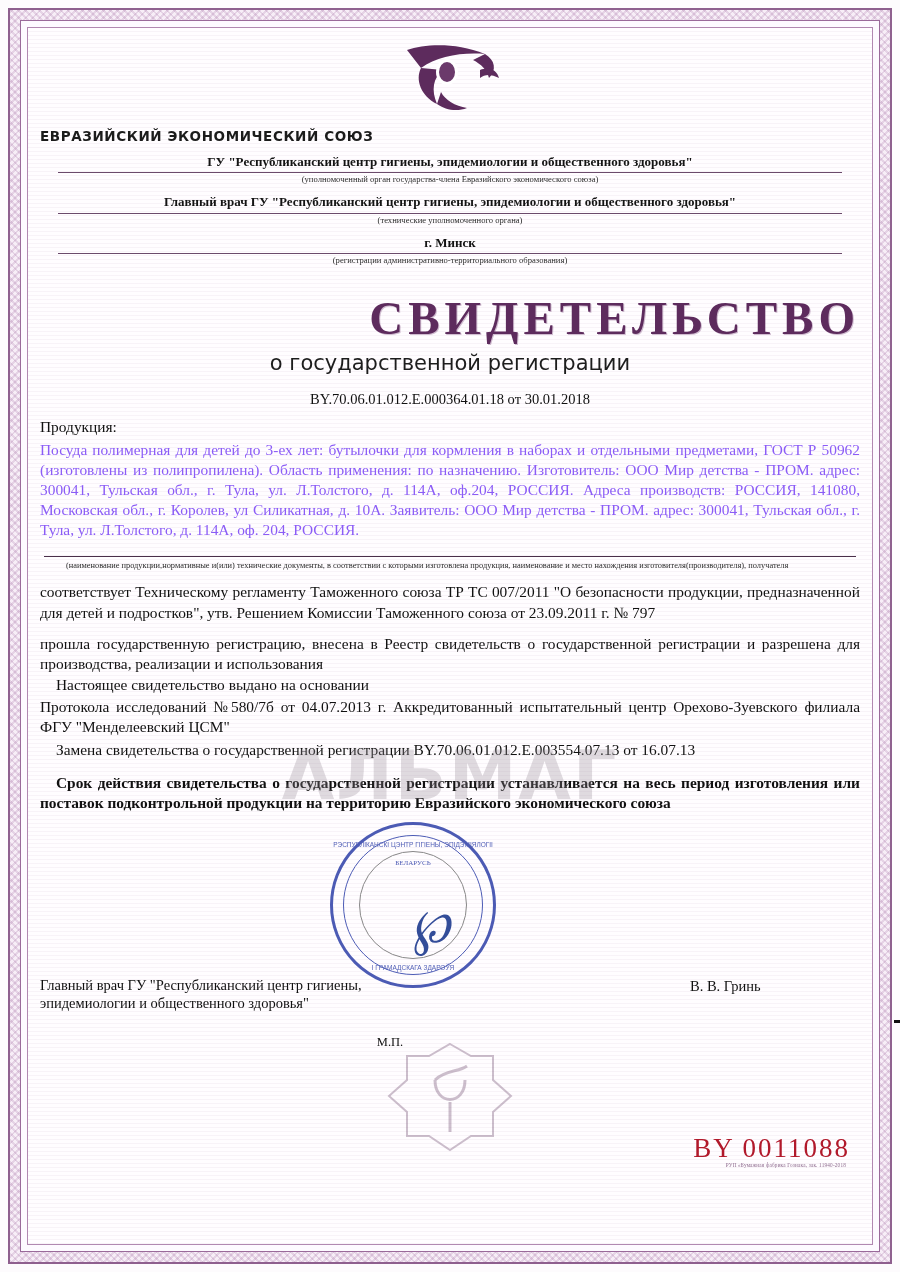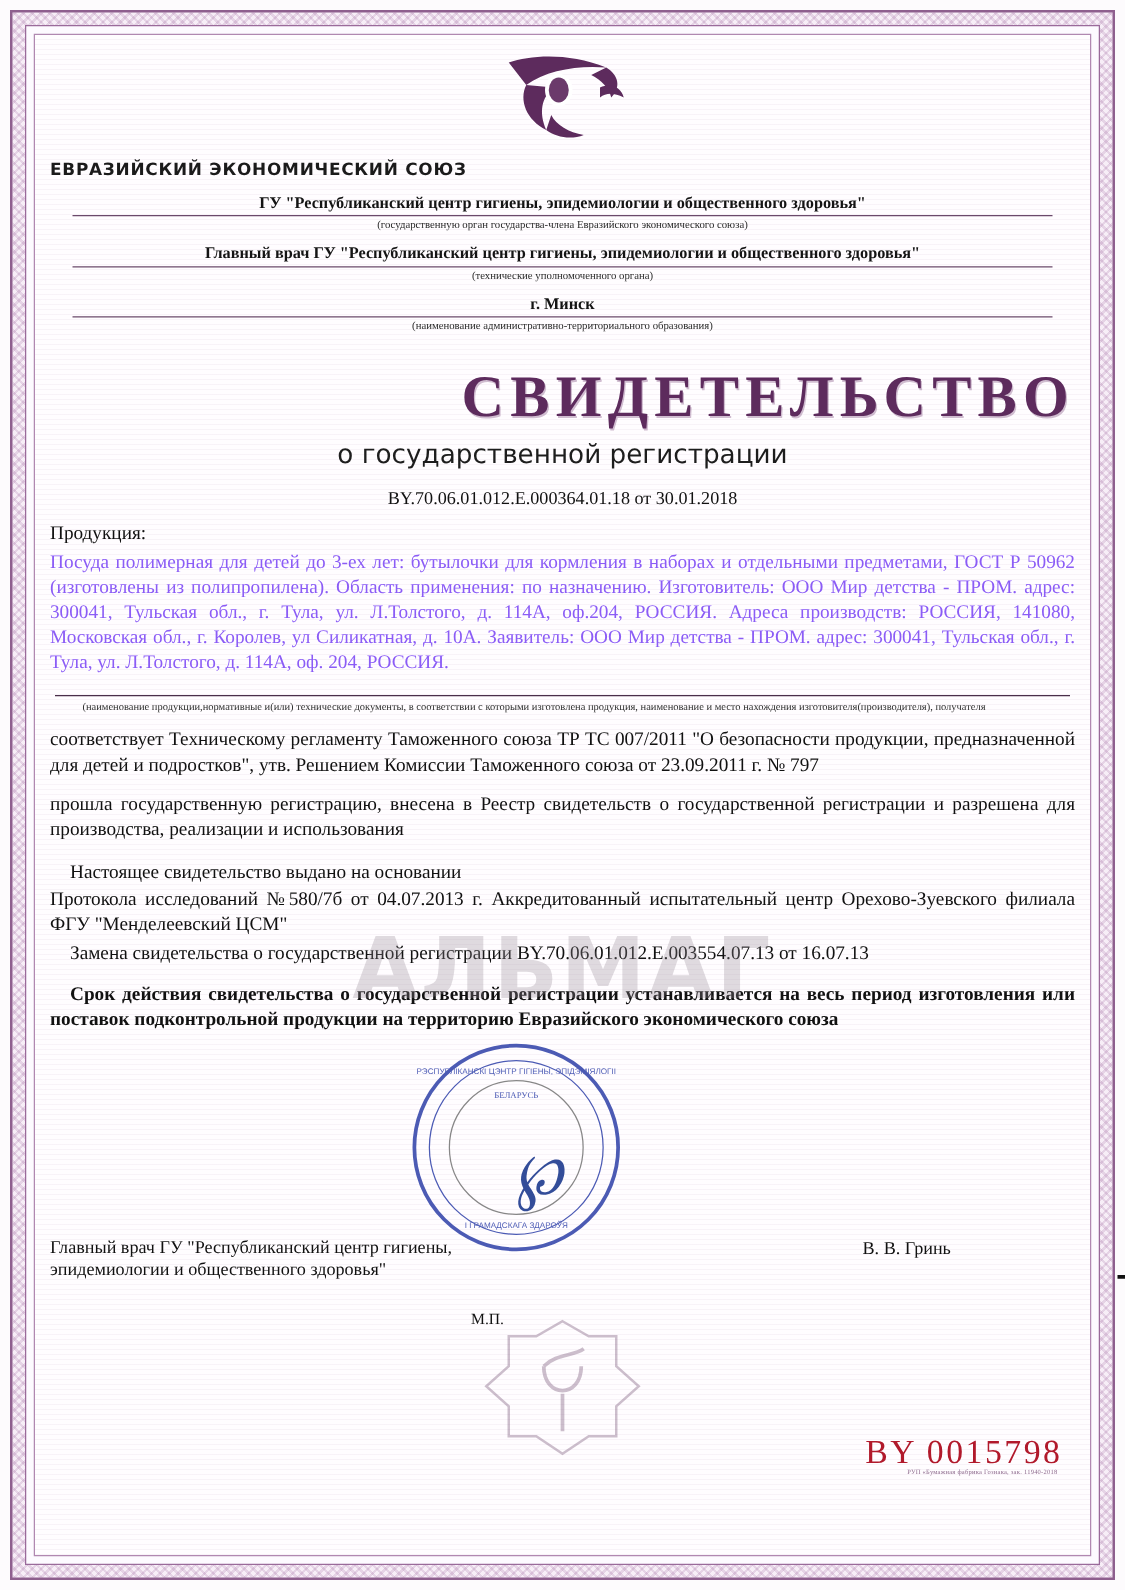--- a/index.html
+++ b/index.html
@@ -299,48 +299,48 @@
         <ellipse cx="62" cy="32" rx="8" ry="10" fill="#6b3a6b"></ellipse>
         <path d="M95 30 C104 26, 112 30, 114 38 C106 34, 100 34, 95 38 Z" fill="#5d2b5d"></path>
       </svg>
     </div>
 
     <div class="org-title">ЕВРАЗИЙСКИЙ ЭКОНОМИЧЕСКИЙ СОЮЗ</div>
 
     <div class="field">
       <div class="val">ГУ "Республиканский центр гигиены, эпидемиологии и общественного здоровья"</div>
       <div class="rule"></div>
-      <div class="cap">(государственную орган государства-члена Евразийского экономического союза)</div>
+      <div class="cap">(уполномоченный орган государства-члена Евразийского экономического союза)</div>
     </div>
 
     <div class="field">
       <div class="val">Главный врач ГУ "Республиканский центр гигиены, эпидемиологии и общественного здоровья"</div>
       <div class="rule"></div>
       <div class="cap">(технические уполномоченного органа)</div>
     </div>
 
     <div class="field">
       <div class="val">г. Минск</div>
       <div class="rule"></div>
-      <div class="cap">(наименование административно-территориального образования)</div>
+      <div class="cap">(регистрации административно-территориального образования)</div>
     </div>
 
     <div class="main-title">СВИДЕТЕЛЬСТВО</div>
     <div class="sub-title">о государственной регистрации</div>
     <div class="reg-number">BY.70.06.01.012.Е.000364.01.18 от 30.01.2018</div>
 
     <div class="label-line">Продукция:</div>
     <div class="body-text" style="margin-top:4px;">Посуда полимерная для детей до 3-ех лет: бутылочки для кормления в наборах и отдельными предметами, ГОСТ Р 50962 (изготовлены из полипропилена). Область применения:  по назначению. Изготовитель: ООО Мир детства - ПРОМ. адрес: 300041, Тульская обл., г. Тула, ул. Л.Толстого, д. 114А, оф.204, РОССИЯ. Адреса производств: РОССИЯ, 141080, Московская обл., г. Королев, ул Силикатная, д. 10А. Заявитель: ООО Мир детства - ПРОМ. адрес: 300041, Тульская обл., г. Тула, ул. Л.Толстого, д. 114А, оф. 204, РОССИЯ.</div>
     <div class="block-rule"></div>
     <div class="caption-small">(наименование продукции,нормативные и(или) технические документы, в соответствии с которыми изготовлена продукция, наименование и место нахождения изготовителя(производителя), получателя</div>
 
     <div class="para">соответствует Техническому регламенту Таможенного союза ТР ТС 007/2011 "О безопасности продукции, предназначенной для детей и подростков", утв. Решением Комиссии Таможенного союза от 23.09.2011 г. № 797</div>
     <div class="para">прошла государственную регистрацию, внесена в Реестр свидетельств о государственной регистрации и разрешена для производства, реализации и использования</div>
 
-    <div class="para indent" style="margin-top:13px;">Настоящее свидетельство выдано на основании</div>
+    <div class="para indent" style="margin-top:0;">Настоящее свидетельство выдано на основании</div>
     <div class="para" style="margin-top:2px;">Протокола исследований №580/7б от 04.07.2013 г. Аккредитованный испытательный центр Орехово-Зуевского филиала ФГУ "Менделеевский ЦСМ"</div>
     <div class="para indent" style="margin-top:2px;">Замена свидетельства о государственной регистрации BY.70.06.01.012.Е.003554.07.13 от 16.07.13</div>
 
     <div class="para indent" style="margin-top:13px;font-weight:bold;">Срок действия свидетельства о государственной регистрации устанавливается на весь период изготовления или поставок подконтрольной продукции на территорию Евразийского экономического союза</div>
 
     <div class="stamp-wrap">
       <div class="stamp">
         <div class="stamp-text-top">РЭСПУБЛІКАНСКІ ЦЭНТР ГІГІЕНЫ, ЭПІДЭМІЯЛОГІІ</div>
         <div class="stamp-inner">БЕЛАРУСЬ</div>
         <div class="stamp-text-bottom">І ГРАМАДСКАГА ЗДАРОЎЯ</div>
@@ -356,18 +356,18 @@
 
     <div class="mp">М.П.</div>
 
     <div class="bottom-area">
       <svg class="bowl-emblem" width="150" height="120" viewBox="0 0 150 120">
         <polygon points="75,4 96,16 118,16 118,40 136,56 118,72 118,96 96,96 75,110 54,96 32,96 32,72 14,56 32,40 32,16 54,16" fill="none" stroke="#6e4a6e" stroke-width="2"></polygon>
         <path d="M60 40 C60 66, 90 66, 90 40" fill="none" stroke="#6e4a6e" stroke-width="3"></path>
         <line x1="75" y1="62" x2="75" y2="92" stroke="#6e4a6e" stroke-width="3"></line>
         <path d="M60 40 C70 30, 84 32, 92 26" fill="none" stroke="#6e4a6e" stroke-width="3"></path>
       </svg>
-      <div class="serial">BY  0015798</div>
+      <div class="serial">BY  0011088</div>
       <div class="footer-micro">РУП «Бумажная фабрика Гознака, зак. 11940-2018</div>
     </div>
 
   </div>
 </div>
 
 </body></html>

